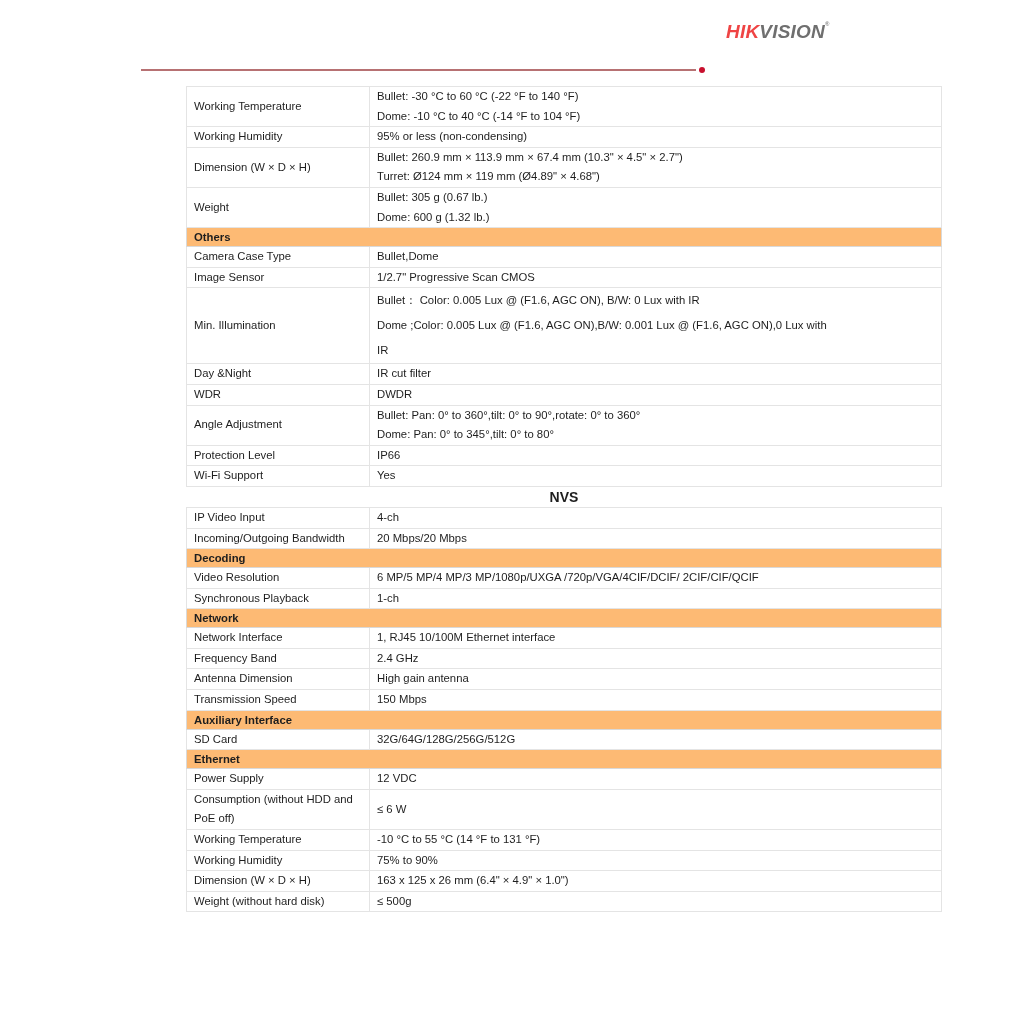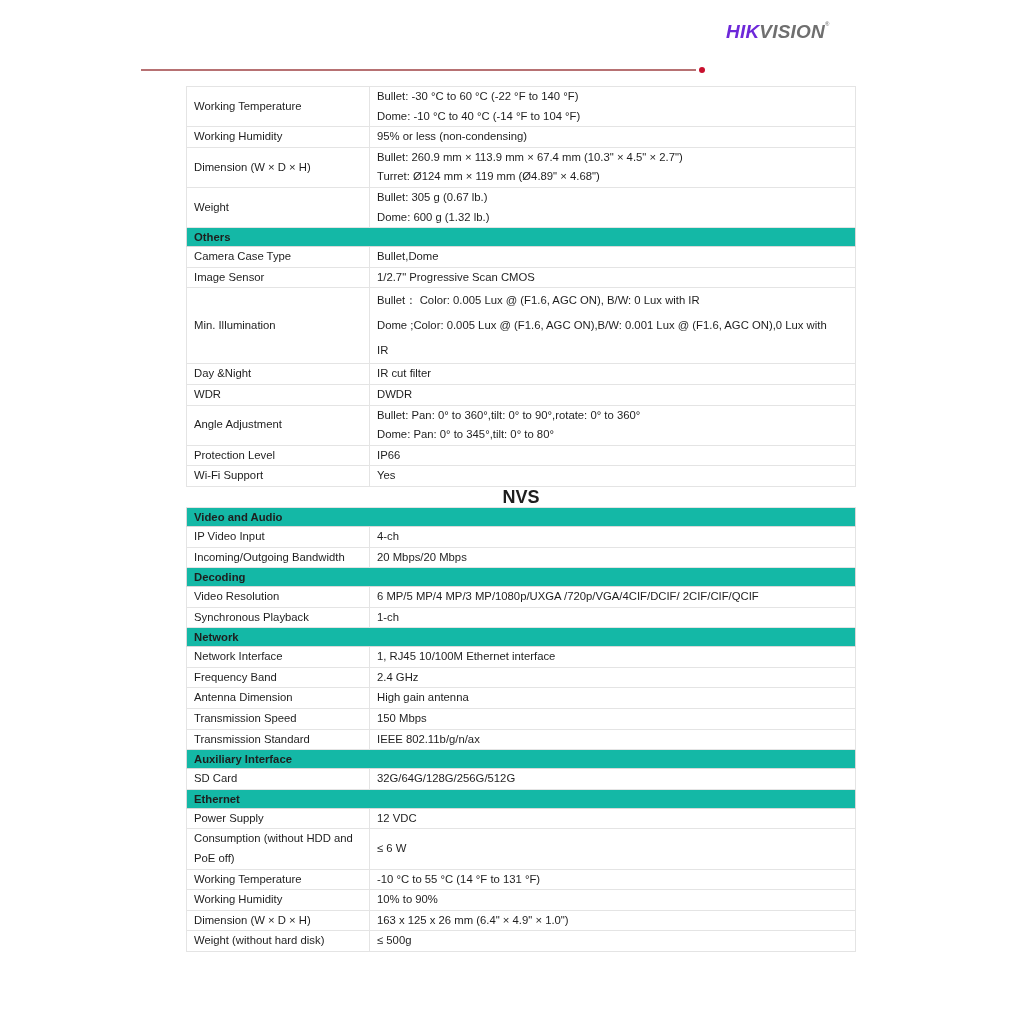--- a/index.html
+++ b/index.html
@@ -1,31 +1,31 @@
 <!DOCTYPE html>
 <html><head>
 <meta charset="utf-8">
 <style>
   html, body { margin: 0; padding: 0; background: #ffffff; }
   body { width: 1024px; height: 1024px; position: relative; overflow: hidden;
          font-family: "Liberation Sans", sans-serif; color: #1e1e1e; }
   .logo { position: absolute; left: 726px; top: 21px; font-size: 19px; font-weight: bold;
           font-style: italic; letter-spacing: 0.2px; }
-  .logo .hik { color: #6d28d9; }
+  .logo .hik { color: #ef4444; }
   .logo .vis { color: #6f6f6f; }
   .logo .reg { font-size: 6px; color: #888; vertical-align: top; font-style: normal; }
   .rule { position: absolute; left: 141px; top: 69px; width: 555px; height: 2px; background: #b77173; }
   .dot { position: absolute; left: 699px; top: 67px; width: 6px; height: 6px; border-radius: 50%; background: #c8102e; }
 
-  table.spec { position: absolute; left: 186px; top: 86px; width: 670px; border-collapse: collapse;
+  table.spec { position: absolute; left: 186px; top: 86px; width: 756px; border-collapse: collapse;
                font-size: 11.3px; table-layout: fixed; }
   table.spec td { border: 1px solid #e4e4e4; padding: 0 7px; vertical-align: middle; line-height: 19.6px; }
   table.spec col.c1 { width: 183px; }
-  table.spec td.section { background: #14b8a6; font-weight: bold; height: 18px; line-height: 18px; border-color: #d9d9d9; }
-  table.spec td.title { text-align: center; font-weight: bold; font-size: 18px; line-height: 20px; border-left-color:#fff; border-right-color:#fff; }
+  table.spec td.section { background: #fdba74; font-weight: bold; height: 18px; line-height: 18px; border-color: #d9d9d9; }
+  table.spec td.title { text-align: center; font-weight: bold; font-size: 14px; line-height: 20px; border-left-color:#fff; border-right-color:#fff; }
   .vline { display: block; line-height: 19.6px; }
   .vline.tall { line-height: 25px; }
 </style>
 </head>
 <body>
 
 <div class="logo">
   <span class="hik">HIK</span><span class="vis">VISION</span><span class="reg">®</span>
 </div>
 <div class="rule"></div>
@@ -115,23 +115,20 @@
       <tr>
         <td>Wi-Fi Support</td>
         <td>
           <span class="vline">Yes</span>
         </td>
       </tr>
       <tr>
         <td class="title" colspan="2">NVS</td>
       </tr>
       <tr>
-        <td class="section" colspan="2">Video and Audio</td>
-      </tr>
-      <tr>
         <td>IP Video Input</td>
         <td>4-ch</td>
       </tr>
       <tr>
         <td>Incoming/Outgoing Bandwidth</td>
         <td>20 Mbps/20 Mbps</td>
       </tr>
       <tr>
         <td class="section" colspan="2">Decoding</td>
       </tr>
@@ -156,24 +153,20 @@
       </tr>
       <tr>
         <td>Antenna Dimension</td>
         <td>High gain antenna</td>
       </tr>
       <tr>
         <td>Transmission Speed</td>
         <td>150 Mbps</td>
       </tr>
       <tr>
-        <td>Transmission Standard</td>
-        <td>IEEE 802.11b/g/n/ax</td>
-      </tr>
-      <tr>
         <td class="section" colspan="2">Auxiliary Interface</td>
       </tr>
       <tr>
         <td>SD Card</td>
         <td>32G/64G/128G/256G/512G</td>
       </tr>
       <tr>
         <td class="section" colspan="2">Ethernet</td>
       </tr>
       <tr>
@@ -183,21 +176,21 @@
       <tr>
         <td>Consumption (without HDD and PoE off)</td>
         <td>≤ 6 W</td>
       </tr>
       <tr>
         <td>Working Temperature</td>
         <td>-10 °C to 55 °C (14 °F to 131 °F)</td>
       </tr>
       <tr>
         <td>Working Humidity</td>
-        <td>10% to 90%</td>
+        <td>75% to 90%</td>
       </tr>
       <tr>
         <td>Dimension (W × D × H)</td>
         <td>163 x 125 x 26 mm (6.4" × 4.9" × 1.0")</td>
       </tr>
       <tr>
         <td>Weight (without hard disk)</td>
         <td>≤ 500g</td>
       </tr>
     </tbody>

